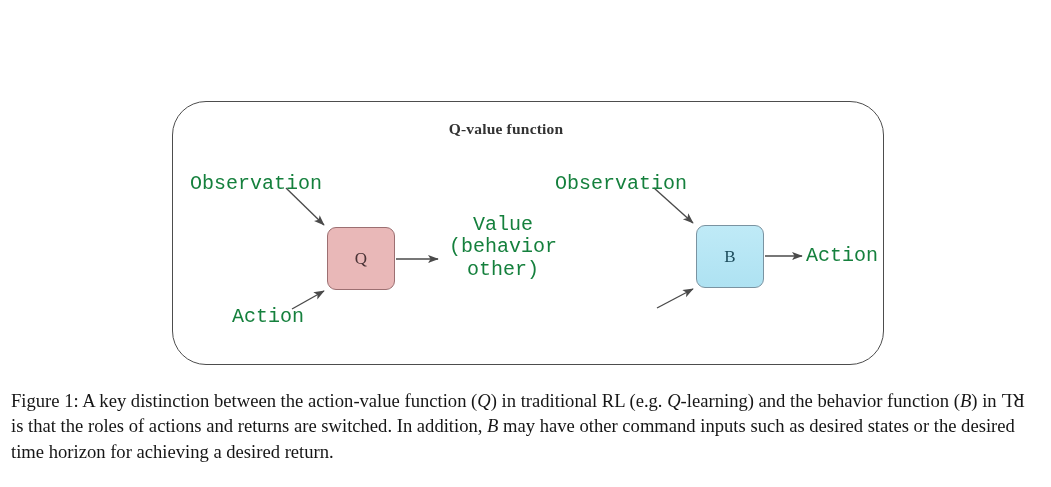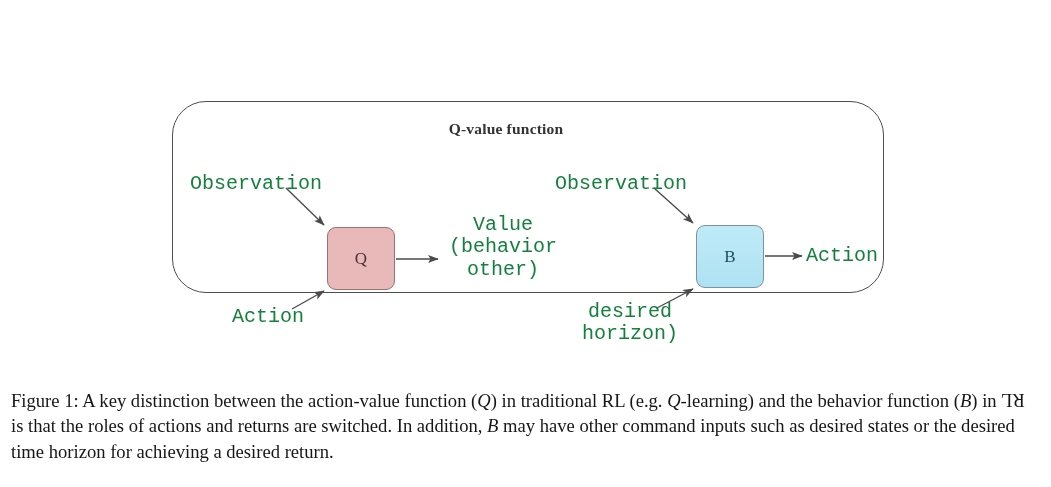--- a/index.html
+++ b/index.html
@@ -15,21 +15,21 @@
     font-family: "Liberation Serif", "DejaVu Serif", serif;
     color: #1a1a1a;
   }
 
   
   #figure-panel {
     position: absolute;
     left: 172px;
     top: 101px;
     width: 712px;
-    height: 192px;
+    height: 264px;
   }
   #panel-border {
     position: absolute;
     inset: 0;
     border: 1.4px solid #4d4d4d;
     border-radius: 34px;
     box-sizing: border-box;
   }
 
   
@@ -168,20 +168,19 @@
 
   <div class="lbl multiline" id="lbl-value">
     <span class="lbl-line">Value</span>
     <span class="lbl-line">(behavior</span>
     <span class="lbl-line">other)</span>
   </div>
 
   <div class="lbl" id="lbl-obs-right">Observation</div>
 
   <div class="lbl multiline" id="lbl-command">
-    <span class="lbl-line">desired horizon)</span>
   </div>
 
   <div class="lbl" id="lbl-action-right">Action</div>
 
 </div>
 
 <div id="caption"><span>Figure 1:</span><span> A key distinction between the action-value function (</span><span class="mathvar">Q</span><span>) in traditional RL (e.g. </span><span class="mathvar">Q</span><span>-learning) and the behavior function (</span><span class="mathvar">B</span><span>) in </span><span class="udrl">RL</span><span> is that the roles of actions and returns are switched. In addition, </span><span class="mathvar">B</span><span> may have other command inputs such as desired states or the desired time horizon for achieving a desired return.</span></div>
 
 </body></html>

